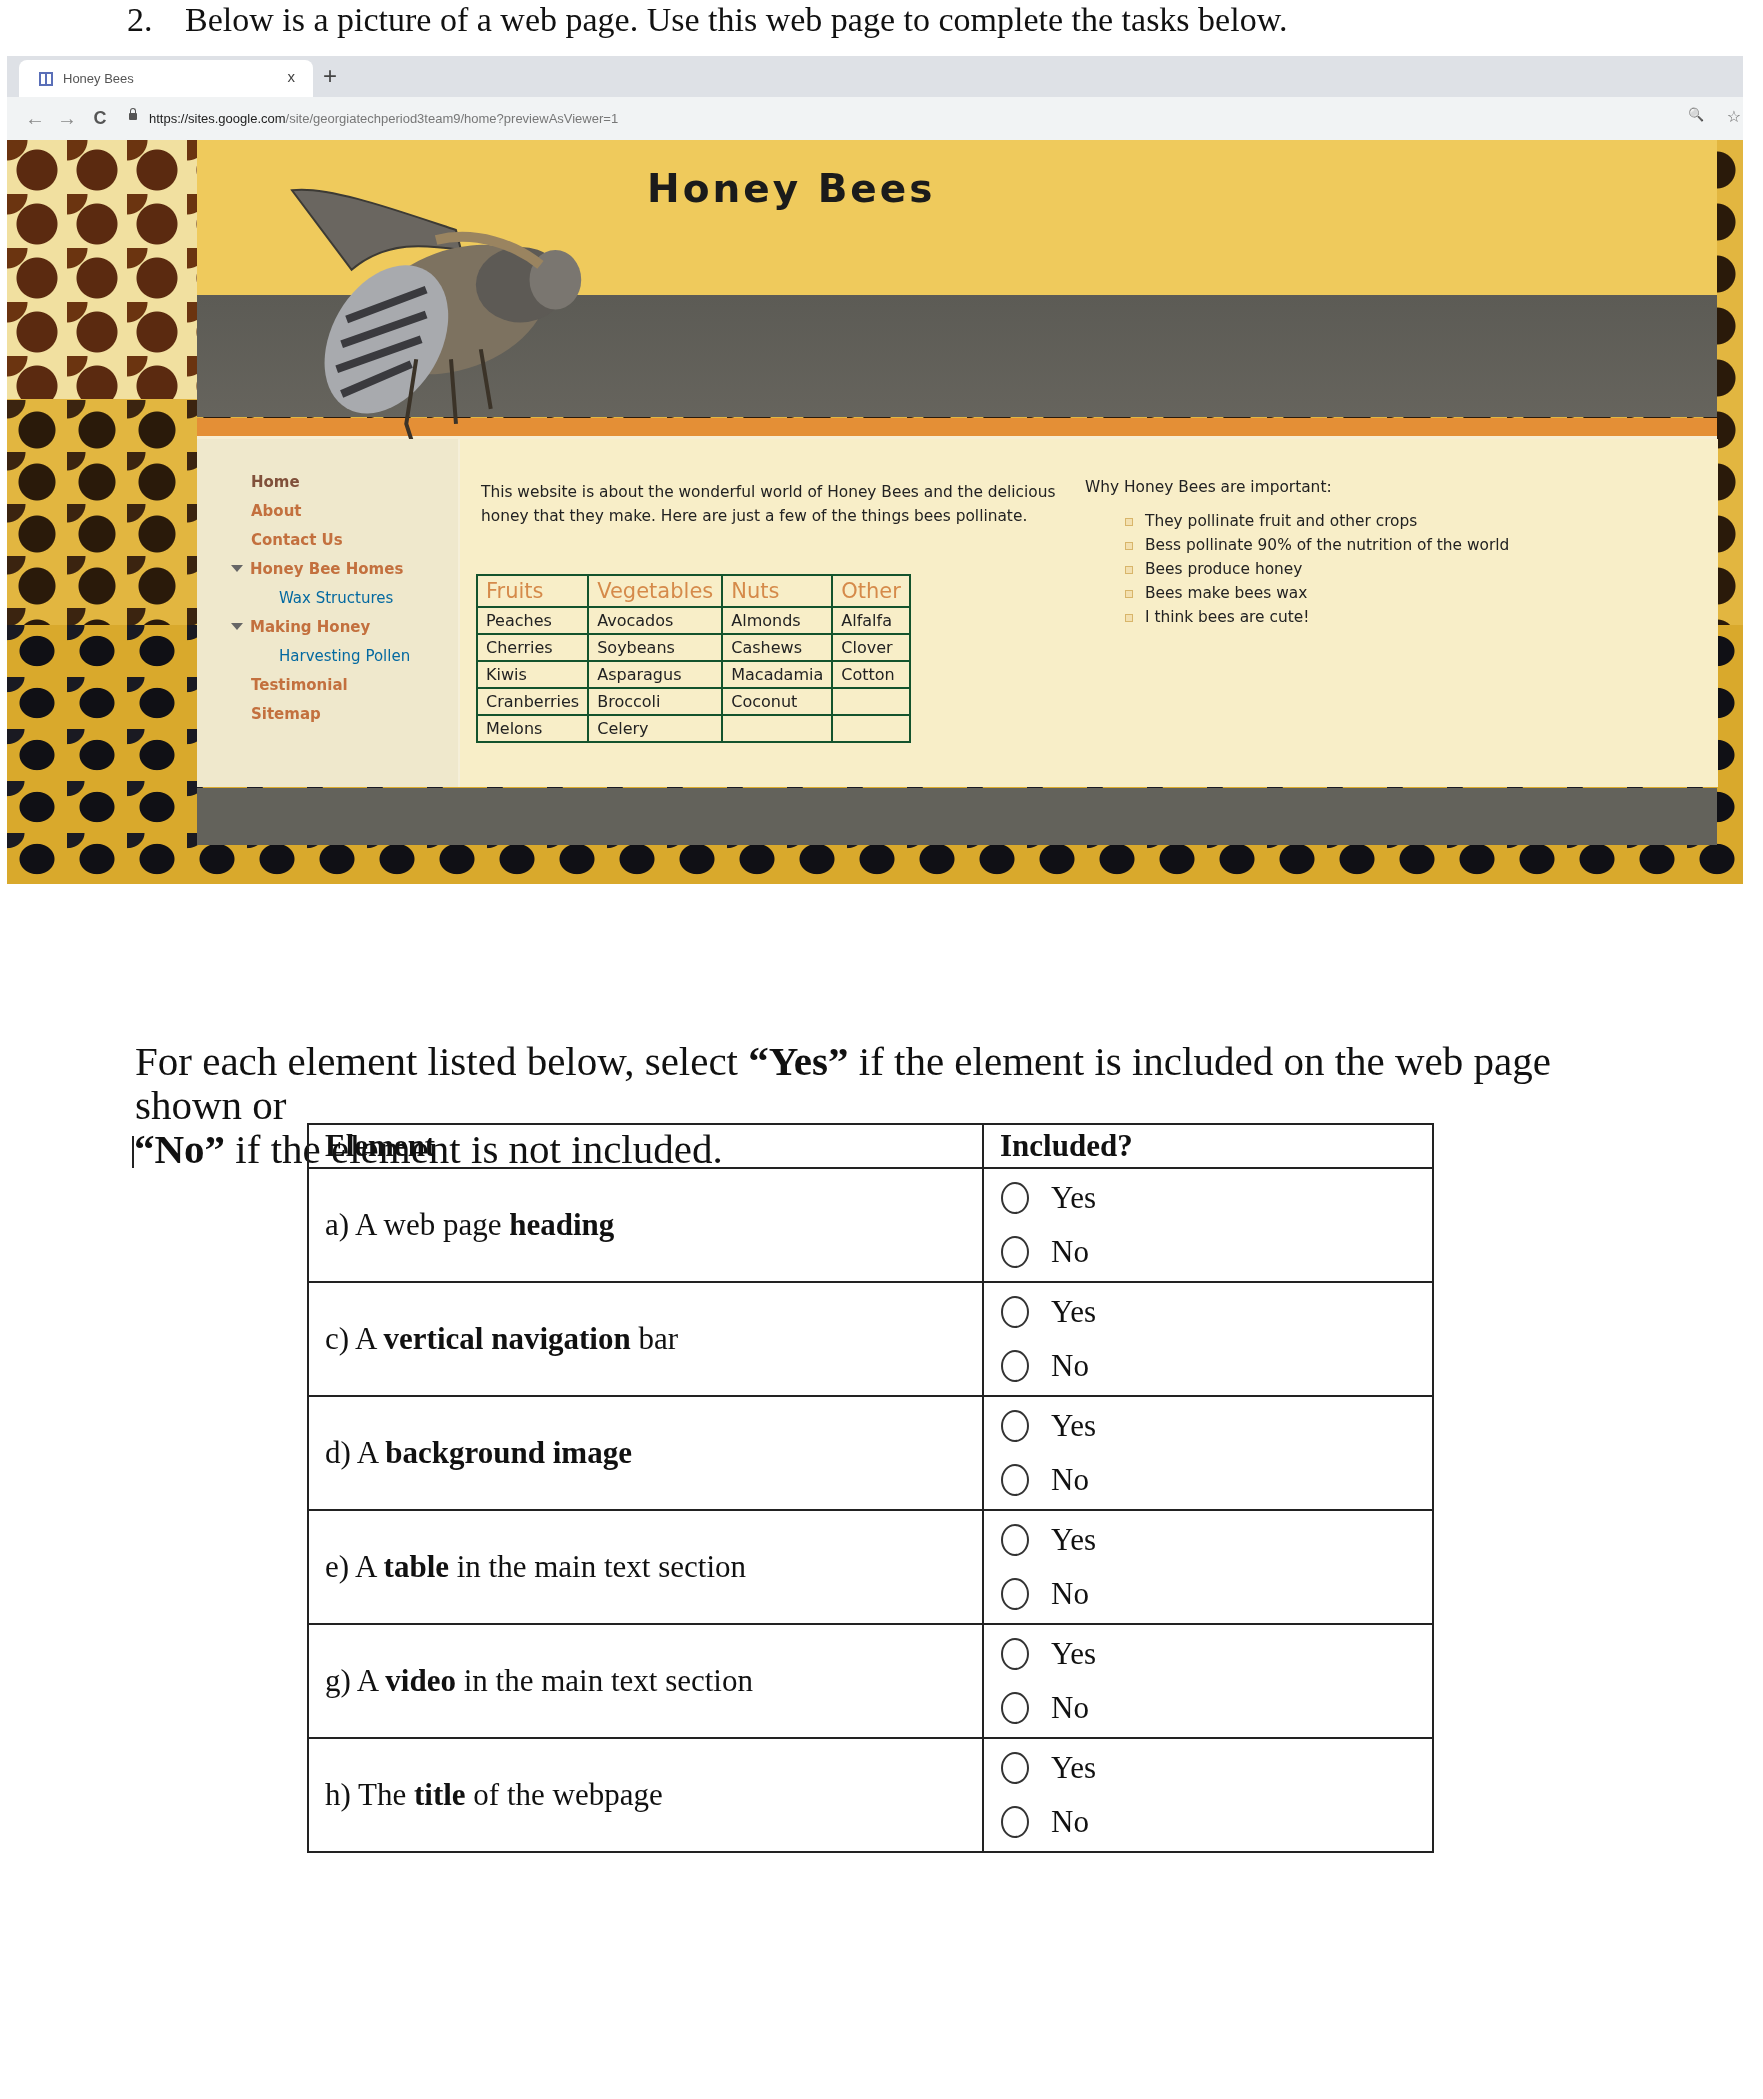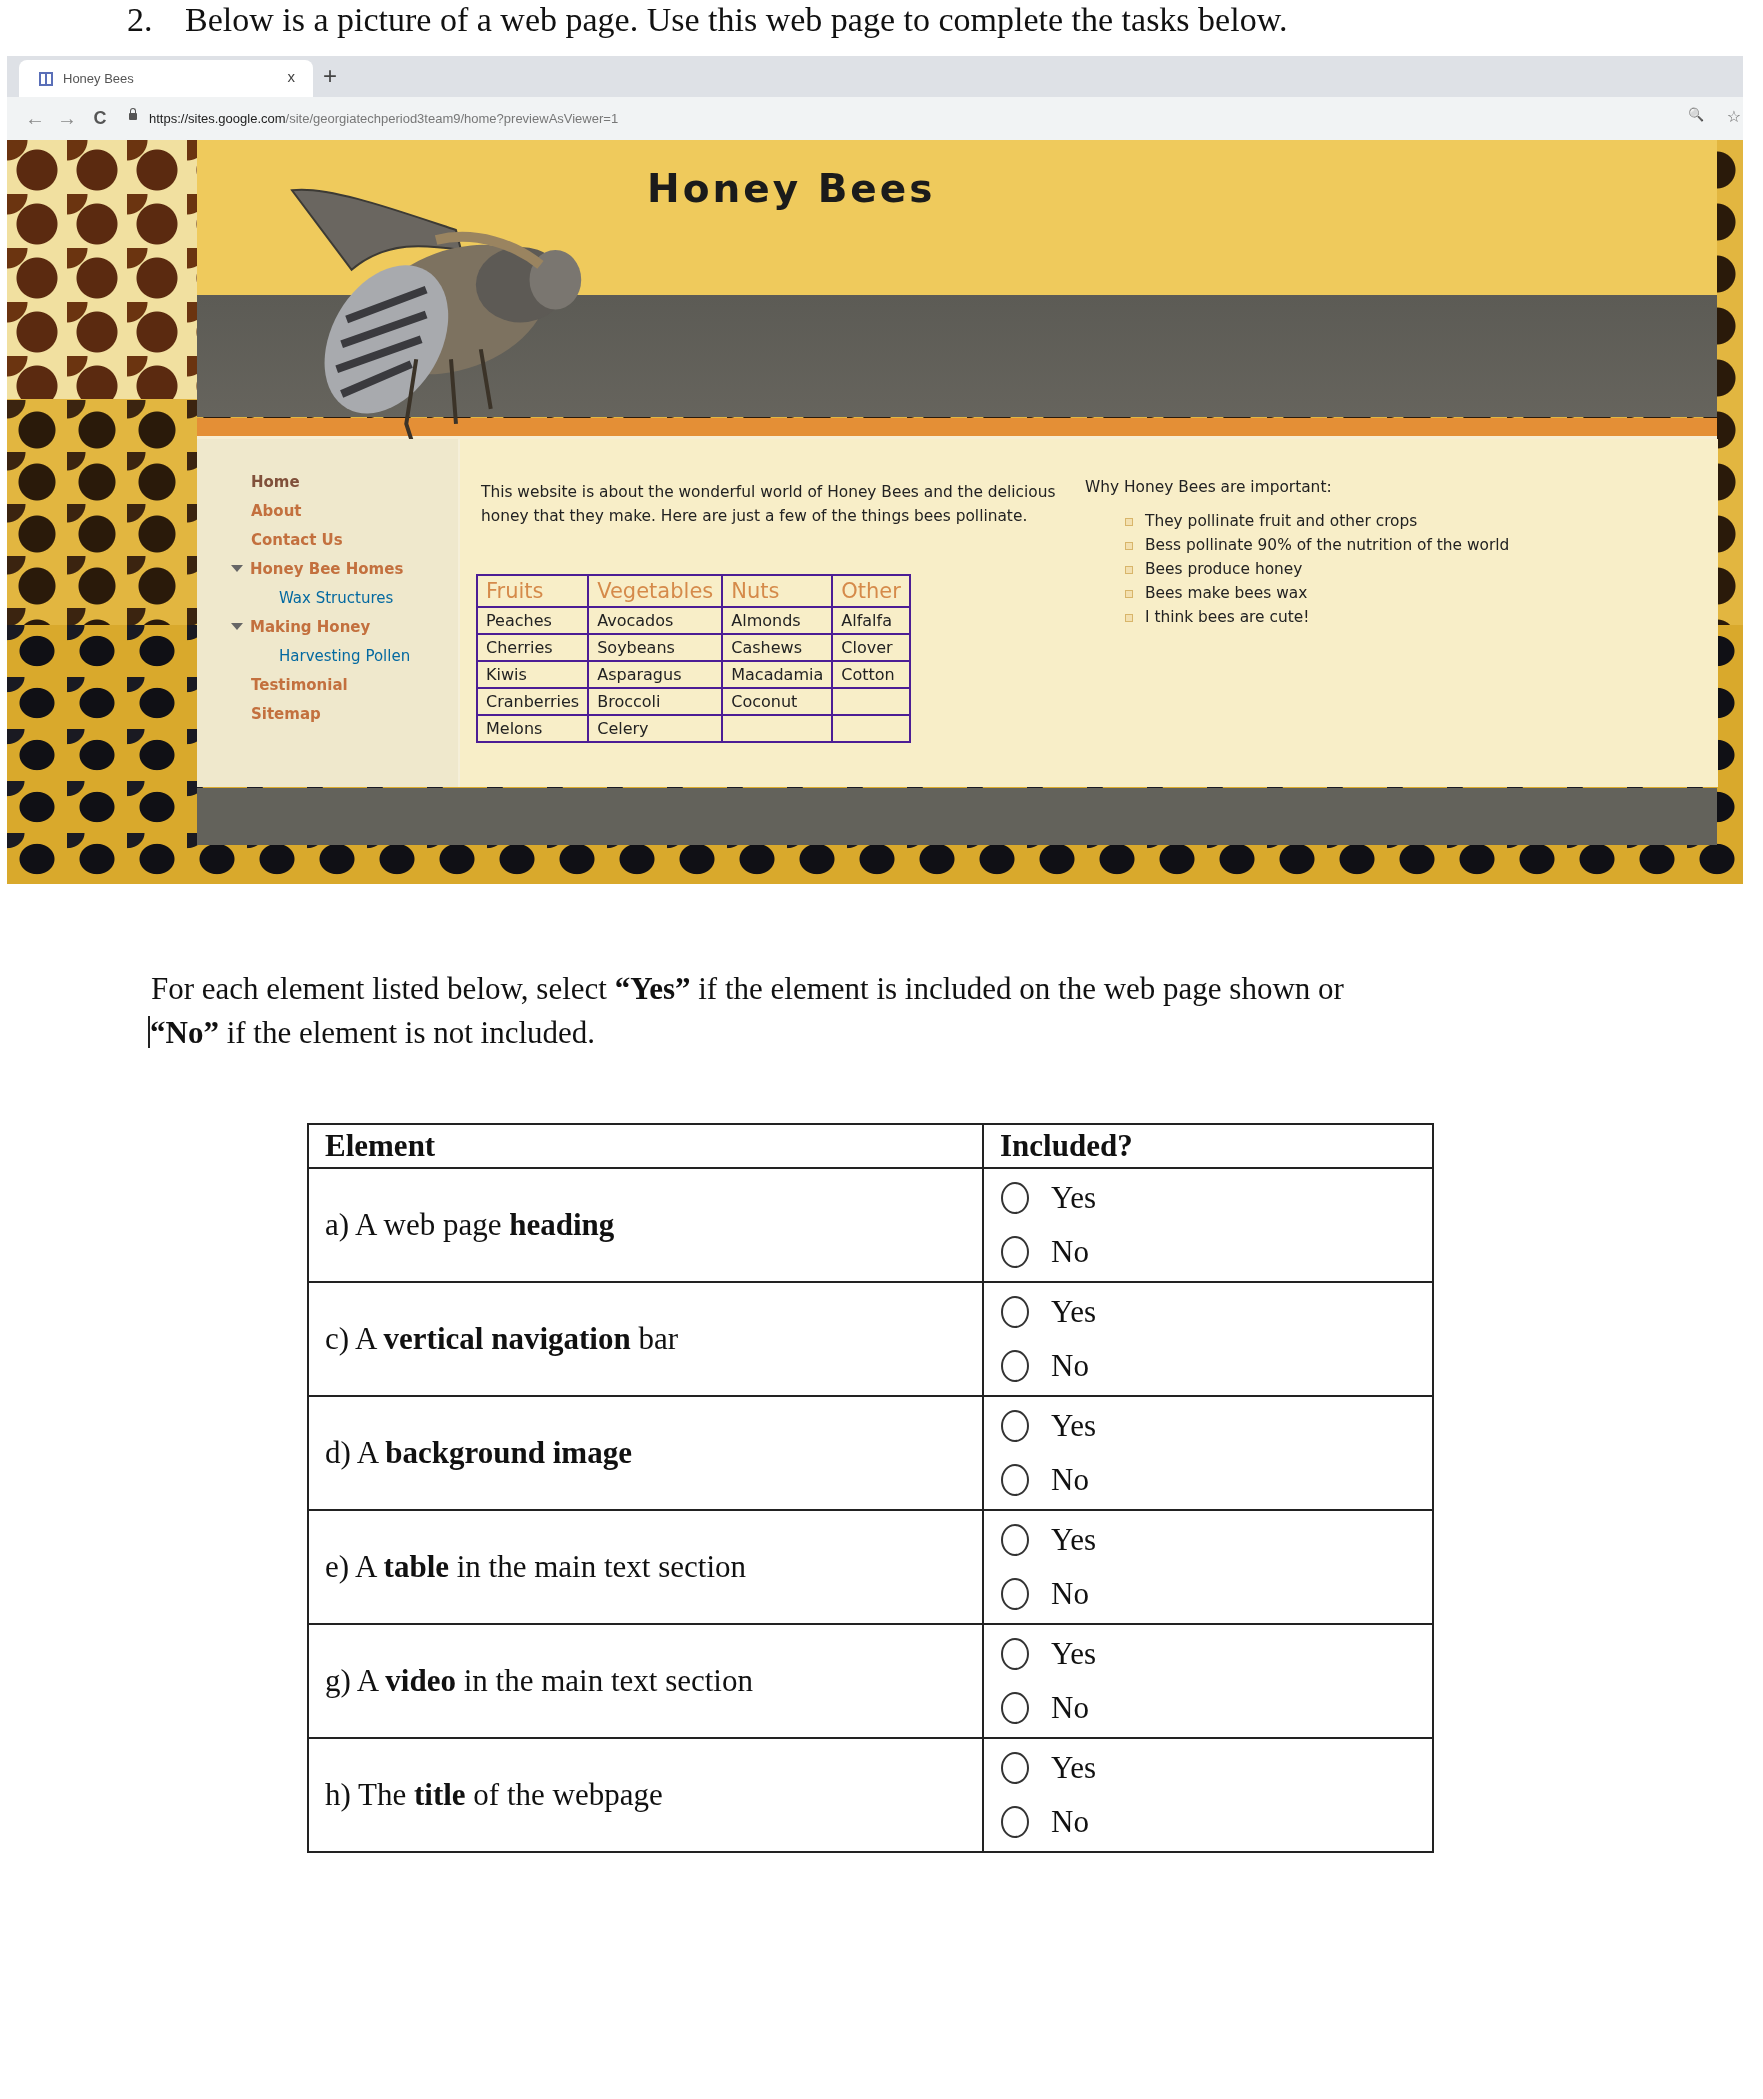--- a/index.html
+++ b/index.html
@@ -53,31 +53,31 @@
   .sidebar { position: absolute; left: 0; top: 299px; width: 261px; height: 348px; background: #efe8cc; border-right: 2px solid #f5efd9; }
   .sidebar ul { list-style: none; margin: 12px; padding: 17px 0 0 42px; font-family: "DejaVu Sans", sans-serif; font-size: 15px; }
   .sidebar li { height: 29px; line-height: 29px; color: #c3703e; font-weight: bold; white-space: nowrap; }
   .sidebar li.current { color: #80503a; }
   .sidebar li.sub { padding-left: 28px; font-weight: normal; color: #0369a1; }
   .sidebar li.expand { margin-left: -20px; }
   .sidebar li.expand .tri { display: inline-block; width: 0; height: 0; border-left: 6px solid transparent; border-right: 6px solid transparent; border-top: 7px solid #666; margin-right: 7px; vertical-align: 2px; }
   .content { position: absolute; left: 263px; top: 299px; width: 1258px; height: 348px; background: #f8eec8; font-family: "DejaVu Sans", sans-serif; font-size: 15.4px; color: #222; }
   .intro { position: absolute; left: 16px; top: 36px; width: 597px; line-height: 24px; }
   .pollinate { position: absolute; left: 16px; top: 135px; border-collapse: collapse; font-size: 16px; }
-  .pollinate th, .pollinate td { border: 2px solid #4c1d95; padding: 0 8px; text-align: left; white-space: nowrap; }
+  .pollinate th, .pollinate td { border: 2px solid #14532d; padding: 0 8px; text-align: left; white-space: nowrap; }
   .pollinate th { color: #d58a4a; font-size: 21px; font-weight: normal; height: 30px; }
   .pollinate td { height: 25px; }
   .why { position: absolute; left: 625px; top: 36px; line-height: 24px; }
   .why ul { list-style: none; margin: 10px 0 0 40px; padding: 0; }
   .why li { line-height: 24px; position: relative; padding-left: 20px; }
   .why li .bullet { position: absolute; left: 0; top: 9px; width: 6px; height: 6px; border: 1px solid #d8b56a; background: #f3e0b0; }
   .site-footer { position: absolute; left: 0; top: 648px; width: 100%; height: 57px; background: #63625b; }
 
   
-  .instructions { position: absolute; left: 135px; top: 967px; width: 1493px; font-size: 31px; line-height: 44px; margin-left: 16px; }
+  .instructions { position: absolute; left: 135px; top: 1039px; width: 1493px; font-size: 41px; line-height: 44px; }
   .instructions .cursor { display: inline-block; width: 2px; height: 32px; background: #222; vertical-align: -5px; margin-left: -3px; }
 
   table.qtable { position: absolute; left: 307px; top: 1123px; border-collapse: collapse; width: 1127px; font-size: 31px; }
   table.qtable th, table.qtable td { border: 2.5px solid #222; text-align: left; vertical-align: middle; padding: 0 0 0 16px; }
   table.qtable th { height: 42px; font-weight: bold; }
   table.qtable td { height: 112px; }
   table.qtable td.el-col { width: 657px; }
   .opt { display: flex; align-items: center; height: 54px; }
   .radio { width: 28px; height: 32px; border: 2px solid #333; border-radius: 50%; box-sizing: border-box; margin-right: 22px; margin-left: 1px; }
   .q-label b { font-weight: bold; }

